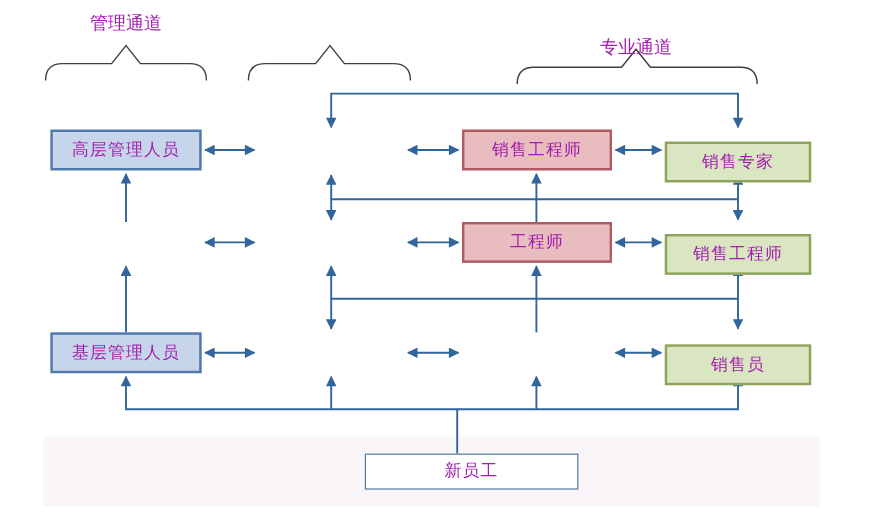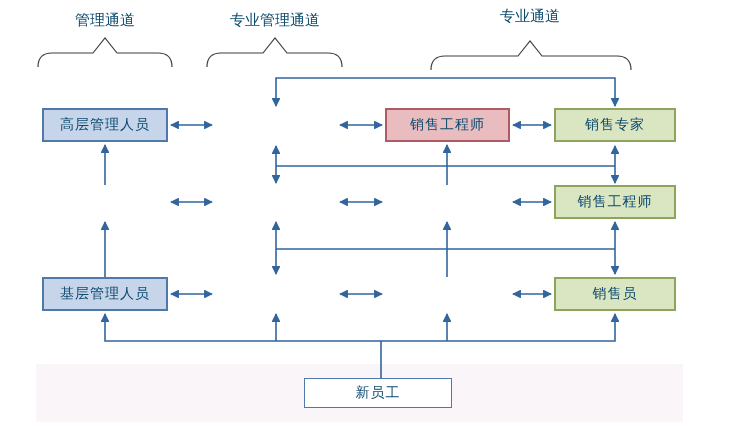--- a/index.html
+++ b/index.html
@@ -1,18 +1,18 @@
 <!DOCTYPE html>
 <html style="--connector: #31659c; --brace: #3f3f3f; --band-fill: #faf5f8; --management-fill: #c6d5e9; --management-border: #4e79a8; --product-fill: #fce1c4; --product-border: #e8913d; --technical-fill: #e9bcbf; --technical-border: #b05a63; --sales-fill: #dae6c1; --sales-border: #8ea45c; --entry-fill: #ffffff; --entry-border: #4e79a8;"><head>
 <meta charset="utf-8">
 <style>
   html,body{margin:0;padding:0;background:#fff;}
   #canvas{
     position:relative;width:732px;height:439px;background:#fff;overflow:hidden;
-    font-family:"Liberation Sans","DejaVu Sans",sans-serif;color:#0c4a6e;
+    font-family:"Liberation Sans","DejaVu Sans",sans-serif;color:#a21caf;
   }
   .band{
     position:absolute;left:36px;top:364px;width:647px;height:58px;
     background:var(--band-fill,#faf5f8);
   }
   svg.wires{position:absolute;left:0;top:0;width:732px;height:439px;}
   .wire{stroke:var(--connector,#31659c);stroke-width:1.6;fill:none;}
   .arrowhead{fill:var(--connector,#31659c);}
   .brace{stroke:var(--brace,#3f3f3f);stroke-width:1.2;fill:none;}
   .chan-label{
@@ -21,23 +21,23 @@
   .node{
     position:absolute;height:34px;display:flex;align-items:center;justify-content:center;
     font-size:14px;box-sizing:border-box;border:2px solid;letter-spacing:1px;
   }
   .r1{top:108px}.r2{top:185px}.r3{top:277px}
   .c1{left:42px;width:126px}.c2{left:215px;width:122px}
   .c3{left:385px;width:125px}.c4{left:554px;width:122px}
   .management{background:var(--management-fill,#c6d5e9);border-color:var(--management-border,#4e79a8);}
   .product{background:var(--product-fill,#fce1c4);border-color:var(--product-border,#e8913d);}
   .technical{background:var(--technical-fill,#e9bcbf);border-color:var(--technical-border,#b05a63);}
-  .sales{background:var(--sales-fill,#dae6c1);border-color:var(--sales-border,#8ea45c);}
+  .sales{background:var(--sales-fill,#dae6c1);border-color:var(--sales-border,#8ea45c);margin-top:10px;}
   .entry{
-    position:absolute;left:304px;top:378px;width:148px;height:30px;
+    position:absolute;left:304px;top:378px;width:178px;height:30px;
     display:flex;align-items:center;justify-content:center;font-size:14px;letter-spacing:1px;
     box-sizing:border-box;background:var(--entry-fill,#fff);border:1.5px solid var(--entry-border,#4e79a8);
   }
 </style>
 </head>
 <body>
 
 <div id="canvas">
 
   <div class="band"></div>
@@ -111,27 +111,27 @@
     </g>
 
     <g>
       <path class="wire" marker-start="url(#arw)" marker-end="url(#arw)" d="M171,294 L212,294"></path>
       <path class="wire" marker-start="url(#arw)" marker-end="url(#arw)" d="M340,294 L382,294"></path>
       <path class="wire" marker-start="url(#arw)" marker-end="url(#arw)" d="M513,294 L551,294"></path>
     </g>
   </svg>
 
   <div class="chan-label" style="left:35px;top:10px">管理通道</div>
-  <div class="chan-label" style="left:205px;top:10px">专业管理通道</div>
-  <div class="chan-label" style="left:460px;top:6px">专业通道</div>
+  <div class="chan-label" style="left:460px;top:30px">专业通道</div>
 
   <div class="node r1 c1 management">高层管理人员</div>
   <div class="node r1 c3 technical">销售工程师</div>
   <div class="node r1 c4 sales">销售专家</div>
 
+  <div class="node r2 c3 technical">工程师</div>
   <div class="node r2 c4 sales">销售工程师</div>
 
   <div class="node r3 c1 management">基层管理人员</div>
   <div class="node r3 c4 sales">销售员</div>
 
   <div class="entry">新员工</div>
 
 </div>
 
 </body></html>

